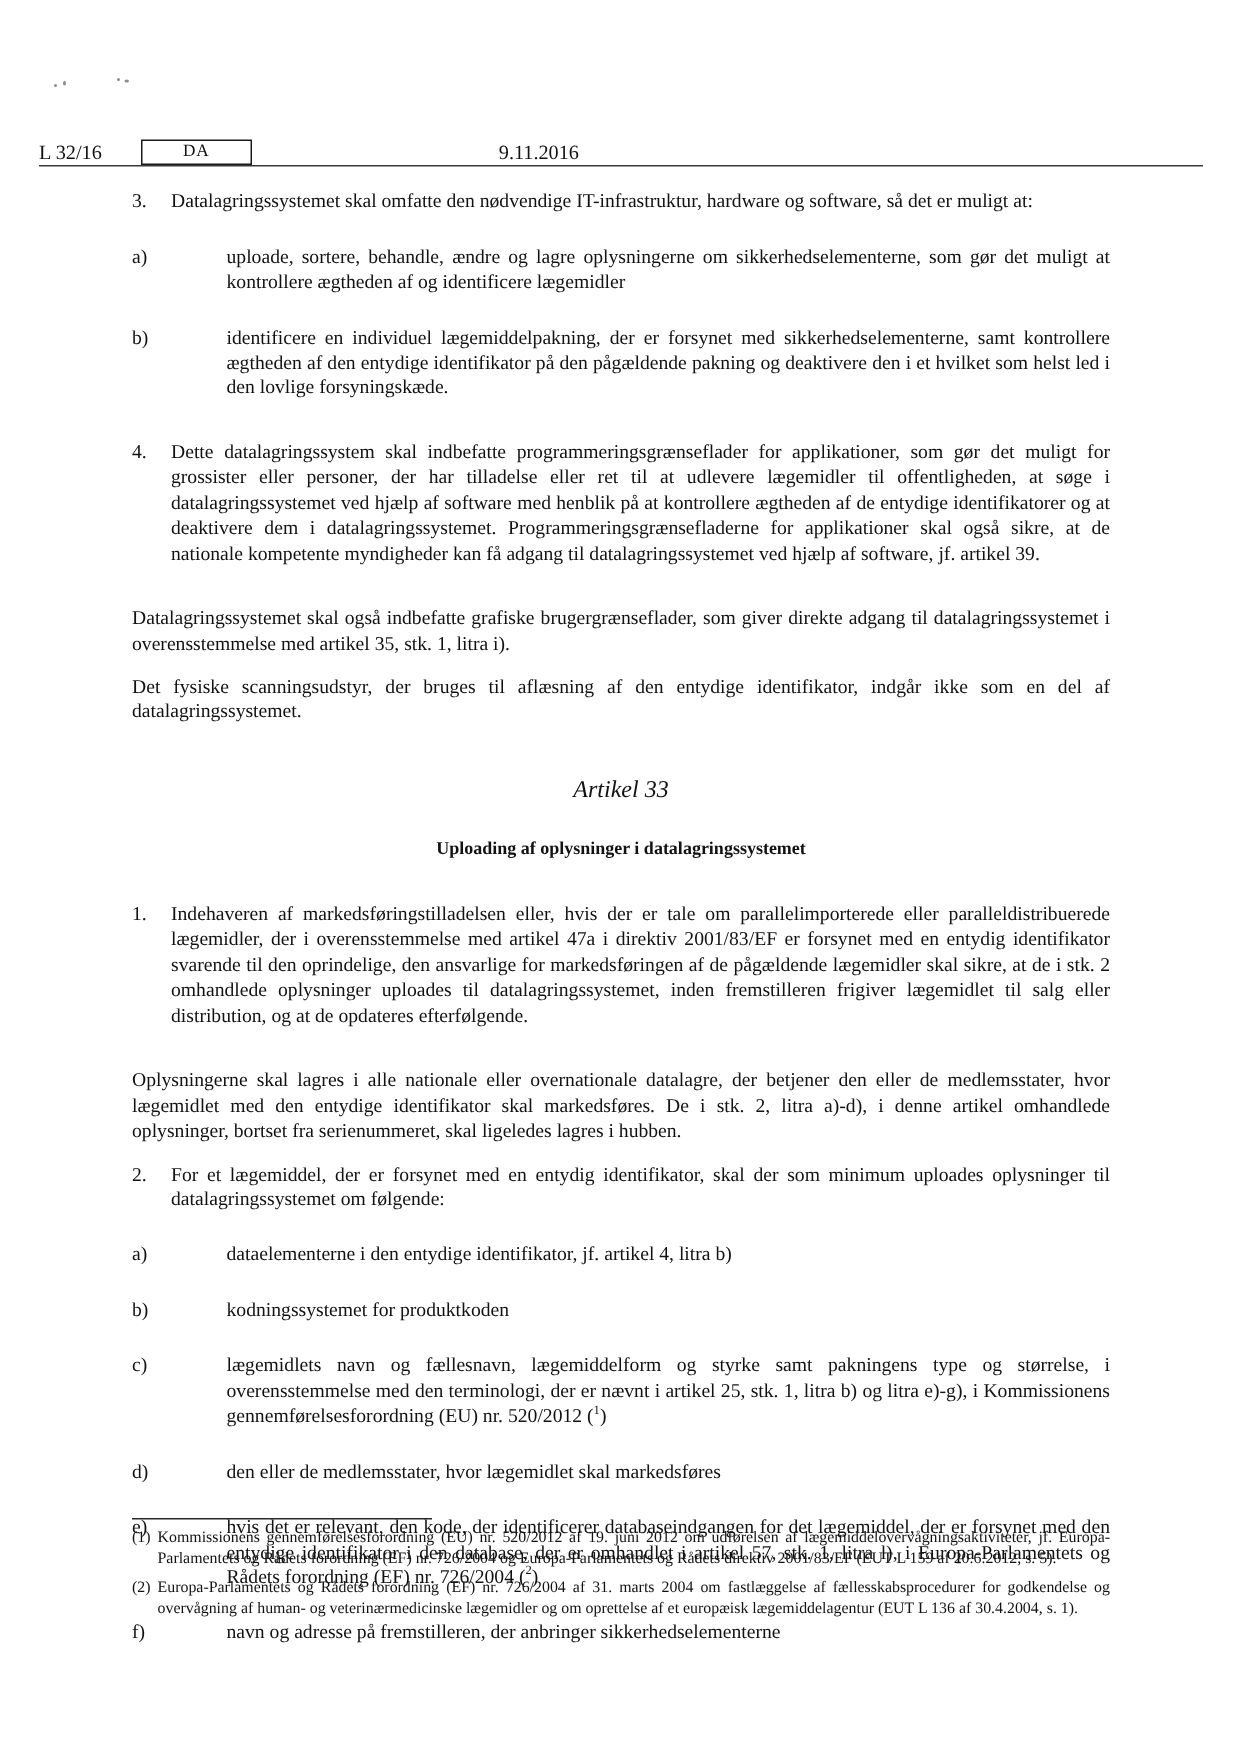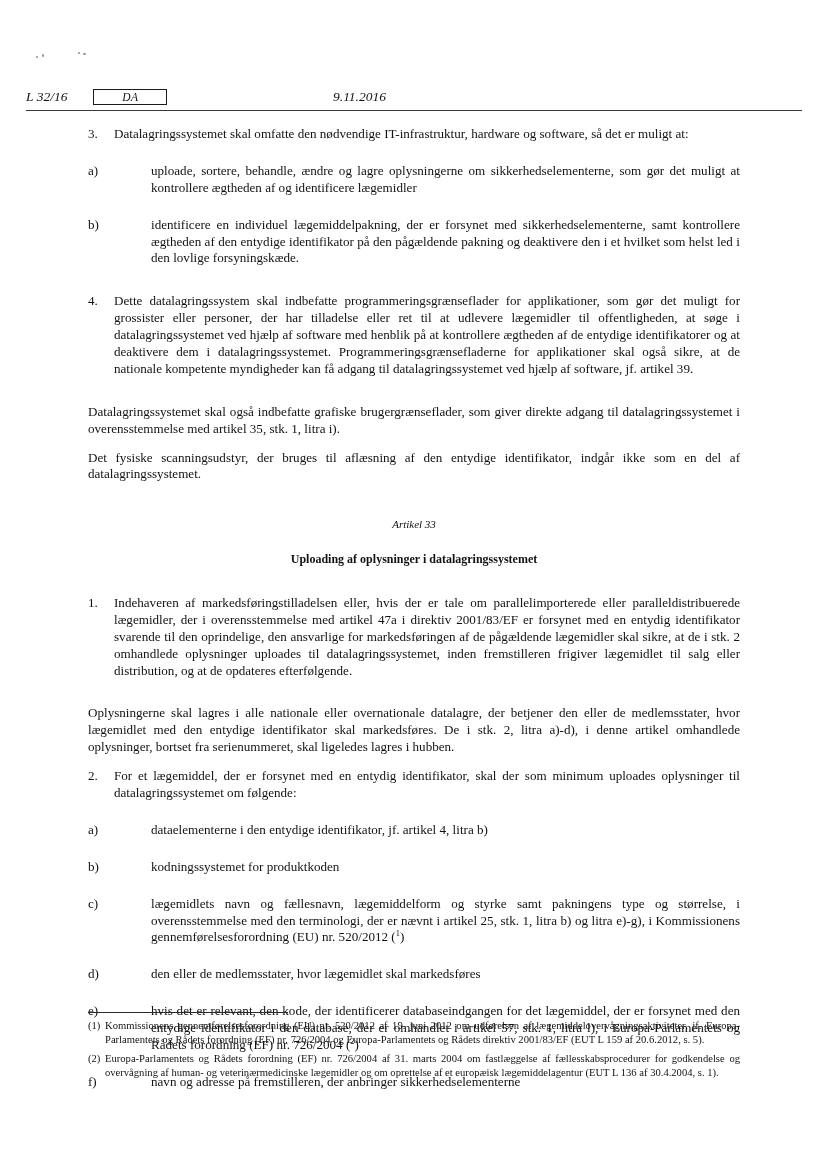--- a/index.html
+++ b/index.html
@@ -39,23 +39,22 @@
   .s3 { left: 42px; top: 0px; width: 2px; height: 2px; }
   .s4 { left: 47px; top: 1px; width: 3px; height: 2px; }
 
   header.masthead {
     position: absolute;
     left: 26px;
     right: 24px;
     top: 84px;
     height: 26px;
     display: flex;
-    align-items: center;
+    align-items: flex-end;
     font-size: 13.5px;
-    font-style: italic;
   }
   .mast-left {
     width: 180px;
     display: flex;
     align-items: center;
     gap: 26px;
   }
   .mast-ref { white-space: nowrap; }
   .lang-box {
     border: 1px solid #1a1a1a;
@@ -122,21 +121,21 @@
     flex: 1;
     text-align: justify;
     margin-left: 41px;
   }
   .gap-lg { margin-bottom: 20px; }
   .gap-xl { margin-bottom: 26px; }
 
   .article-title {
     text-align: center;
     font-style: italic;
-    font-size: 11px;
+    font-size: 16px;
     margin: 34px 0 20px 0;
   }
   .article-heading {
     text-align: center;
     font-weight: bold;
     font-size: 12px;
     margin: 0 0 28px 0;
   }
 
   footer.footnotes {

